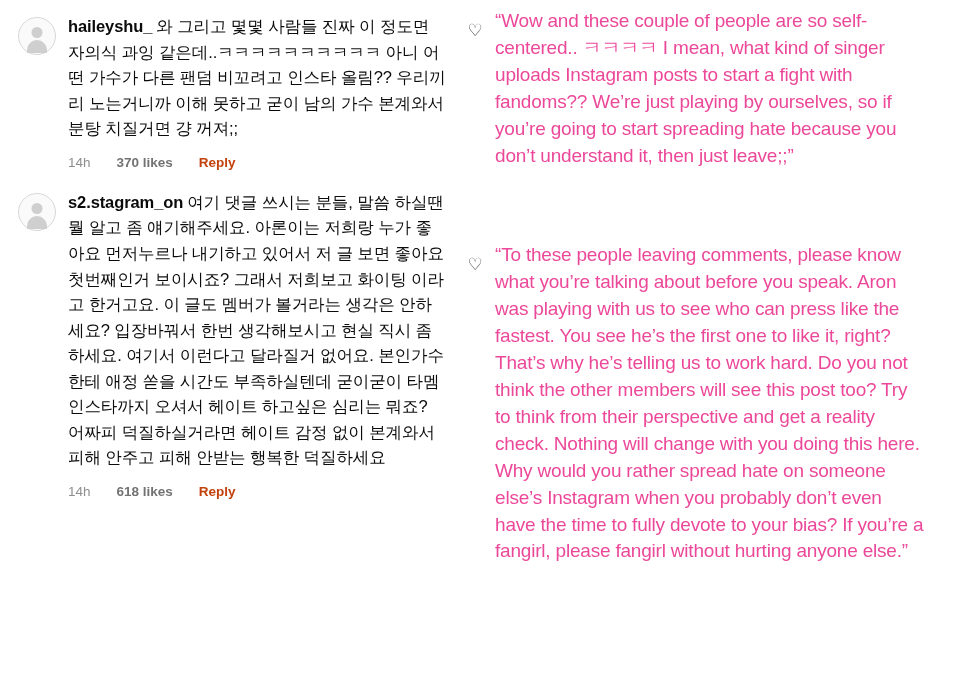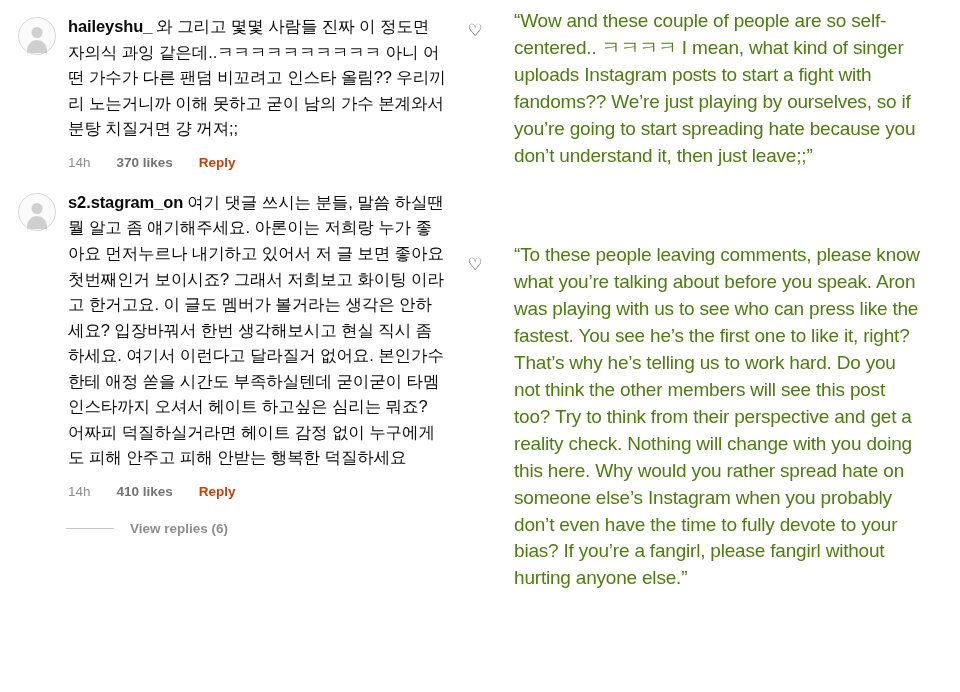--- a/index.html
+++ b/index.html
@@ -132,22 +132,21 @@
     text-align: center;
     color: #4a4a4a;
     font-size: 17px;
     line-height: 1;
   }
   .trans-text {
     flex: 1 1 auto;
     font-size: 19px;
     line-height: 1.42;
     letter-spacing: -0.2px;
-    color: #4d7c0f;
-    margin-left: 19px;
+    color: #ec4899;
   }
   .trans-1 { margin-top: 2px; }
   .trans-2 { margin-top: 72px; }
 </style>
 </head>
 <body>
 
 <div class="page">
 
   <div class="comments-col">
@@ -166,34 +165,30 @@
       </div>
     </div>
 
 
     <div class="divider-space"></div>
 
     <div class="comment-block">
       <div class="avatar"></div>
       <div class="comment-body">
         <div class="comment-text">
-          <span class="username">s2.stagram_on</span><span>여기 댓글 쓰시는 분들, 말씀 하실땐 뭘 알고 좀 얘기해주세요. 아론이는 저희랑 누가 좋아요 먼저누르나 내기하고 있어서 저 글 보면 좋아요 첫번째인거 보이시죠? 그래서 저희보고 화이팅 이라고 한거고요. 이 글도 멤버가 볼거라는 생각은 안하세요? 입장바꿔서 한번 생각해보시고 현실 직시 좀 하세요. 여기서 이런다고 달라질거 없어요. 본인가수한테 애정 쏟을 시간도 부족하실텐데 굳이굳이 타멤 인스타까지 오셔서 헤이트 하고싶은 심리는 뭐죠? 어짜피 덕질하실거라면 헤이트 감정 없이 누구에게도 피해 안주고 피해 안받는 행복한 덕질하세요</span>
+          <span class="username">s2.stagram_on</span><span>여기 댓글 쓰시는 분들, 말씀 하실땐 뭘 알고 좀 얘기해주세요. 아론이는 저희랑 누가 좋아요 먼저누르나 내기하고 있어서 저 글 보면 좋아요 첫번째인거 보이시죠? 그래서 저희보고 화이팅 이라고 한거고요. 이 글도 멤버가 볼거라는 생각은 안하세요? 입장바꿔서 한번 생각해보시고 현실 직시 좀 하세요. 여기서 이런다고 달라질거 없어요. 본인가수한테 애정 쏟을 시간도 부족하실텐데 굳이굳이 타멤 인스타까지 오셔서 헤이트 하고싶은 심리는 뭐죠? 어짜피 덕질하실거라면 헤이트 감정 없이 본계와서 피해 안주고 피해 안받는 행복한 덕질하세요</span>
         </div>
         <div class="meta-row">
           <span class="meta-time">14h</span>
-          <span class="meta-likes">410 likes</span>
+          <span class="meta-likes">618 likes</span>
           <span class="meta-reply">Reply</span>
         </div>
       </div>
     </div>
 
-    <div class="view-replies">
-      <span class="line"></span>
-      <span class="vr-label">View replies (6)</span>
-    </div>
 
   </div>
 
   <div class="trans-col">
 
     <div class="trans-block trans-1">
       <div class="heart">♡</div>
       <div class="trans-text">“Wow and these couple of people are so self-centered.. ㅋㅋㅋㅋ I mean, what kind of singer uploads Instagram posts to start a fight with fandoms?? We’re just playing by ourselves, so if you’re going to start spreading hate because you don’t understand it, then just leave;;”</div>
     </div>
 

